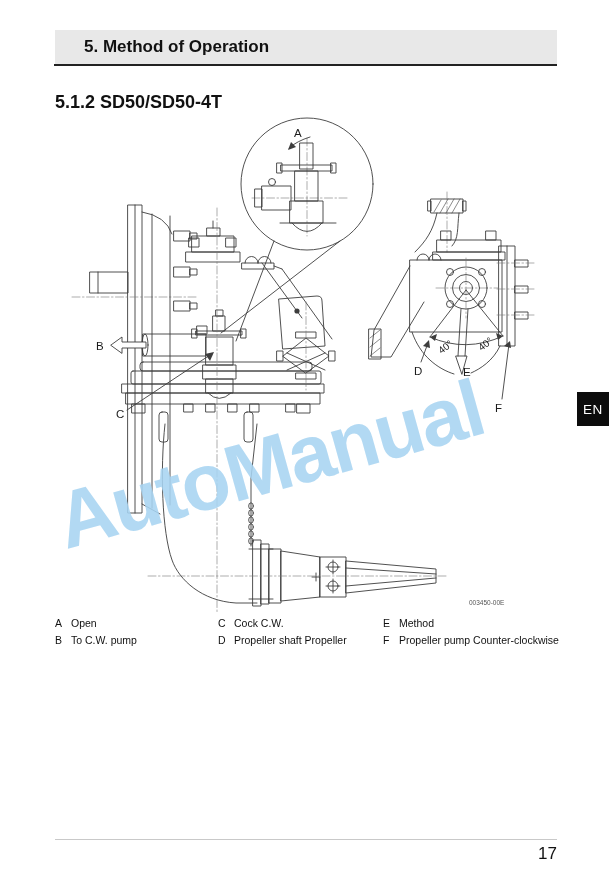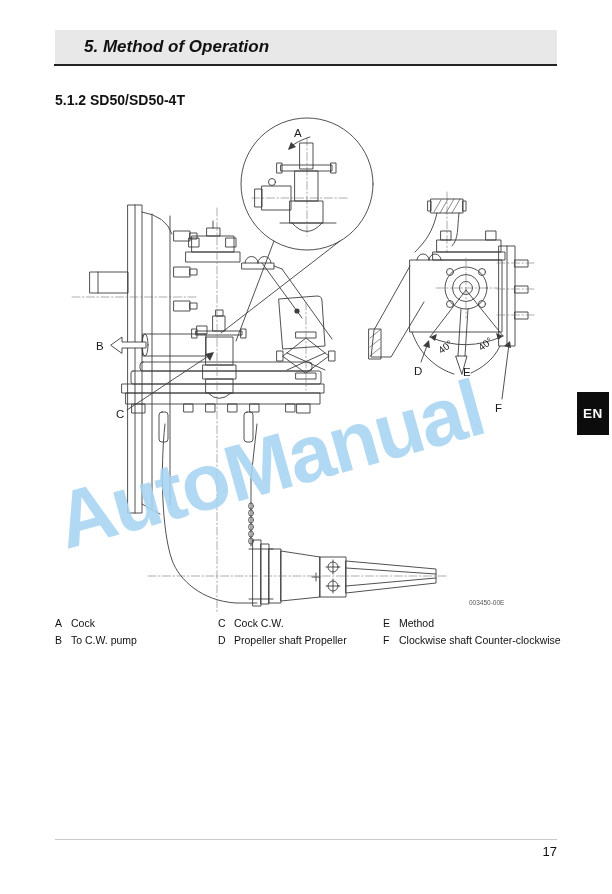--- a/index.html
+++ b/index.html
@@ -1,41 +1,41 @@
 <!DOCTYPE html>
 <html><head>
 <meta charset="utf-8">
 <style>
   html,body { margin:0; padding:0; background:#888; }
   .page {
     position:relative; width:612px; height:894px; background:#ffffff;
     font-family:"Liberation Sans", sans-serif; overflow:hidden; margin:0 auto;
   }
-  .header-band { position:absolute; left:55px; top:30px; width:502px; height:34px; background:#e8e8e8;font-style:italic; }
+  .header-band { position:absolute; left:55px; top:30px; width:502px; height:34px; background:#e8e8e8; }
   .header-title { position:absolute; left:29px; top:50%; transform:translateY(-50%); font-size:17px; font-weight:bold; color:#111; white-space:nowrap; }
   .header-rule { position:absolute; left:54px; top:64px; width:503px; height:2px; background:#222; }
-  .subsection { position:absolute; left:55px; top:92px; font-size:14px; font-weight:bold; color:#111; }
+  .subsection { position:absolute; left:55px; top:92px; font-size:18px; font-weight:bold; color:#111; }
   svg.figure { position:absolute; left:0; top:0; width:612px; height:894px; }
   .watermark {
     position:absolute; left:58px; top:468px; height:100px; line-height:100px;
     font-size:80px; font-weight:bold; letter-spacing:-2px; white-space:nowrap;
     color:rgba(167,212,241,0.88); transform:rotate(-15.5deg); transform-origin:20px 50px;
     pointer-events:none;
   }
   .en-badge {
-    position:absolute; left:577px; top:392px; width:32px; height:43px; background:#0c0c0c;
-    color:#fff; font-weight:bold; font-size:13.5px; display:flex; align-items:center; justify-content:center;
+    position:absolute; left:577px; top:392px; width:32px; height:34px; background:#0c0c0c;
+    color:#fff; font-weight:normal; font-size:13.5px; display:flex; align-items:center; justify-content:center;
     letter-spacing:0.5px;
   }
   .legend-col { position:absolute; top:617px; }
   .legend-row { display:flex; height:17px; font-size:10.5px; color:#111; align-items:flex-start; }
   .lk { width:16px; flex:0 0 16px; }
   .lt { white-space:nowrap; }
   .footer-rule { position:absolute; left:55px; top:839px; width:502px; height:1px; background:#c9c9c9; }
-  .page-number { position:absolute; left:527px; top:844px; width:30px; text-align:right; font-size:13px; color:#111; }
+  .page-number { position:absolute; left:527px; top:844px; width:30px; text-align:right; font-size:17px; color:#111; }
 </style>
 </head>
 <body>
 
 <div class="page">
 
   <div class="header-band">
     <span class="header-title">5. Method of Operation</span>
   </div>
   <div class="header-rule"></div>
@@ -281,21 +281,21 @@
     </g>
   </svg>
 
   <div class="watermark">AutoManual</div>
 
   <div class="en-badge">EN</div>
 
   <div class="legend-col" style="left:55px">
     <div class="legend-row">
       <span class="lk">A</span>
-      <span class="lt">Cock</span>
+      <span class="lt">Open</span>
     </div>
     <div class="legend-row">
       <span class="lk">B</span>
       <span class="lt">To C.W. pump</span>
     </div>
   </div>
   <div class="legend-col" style="left:218px">
     <div class="legend-row">
       <span class="lk">C</span>
       <span class="lt">Cock C.W.</span>
@@ -305,20 +305,20 @@
       <span class="lt">Propeller shaft Propeller</span>
     </div>
   </div>
   <div class="legend-col" style="left:383px">
     <div class="legend-row">
       <span class="lk">E</span>
       <span class="lt">Method</span>
     </div>
     <div class="legend-row">
       <span class="lk">F</span>
-      <span class="lt">Clockwise shaft Counter-clockwise</span>
+      <span class="lt">Propeller pump Counter-clockwise</span>
     </div>
   </div>
 
   <div class="footer-rule"></div>
   <div class="page-number">17</div>
 
 </div>
 
 </body></html>

